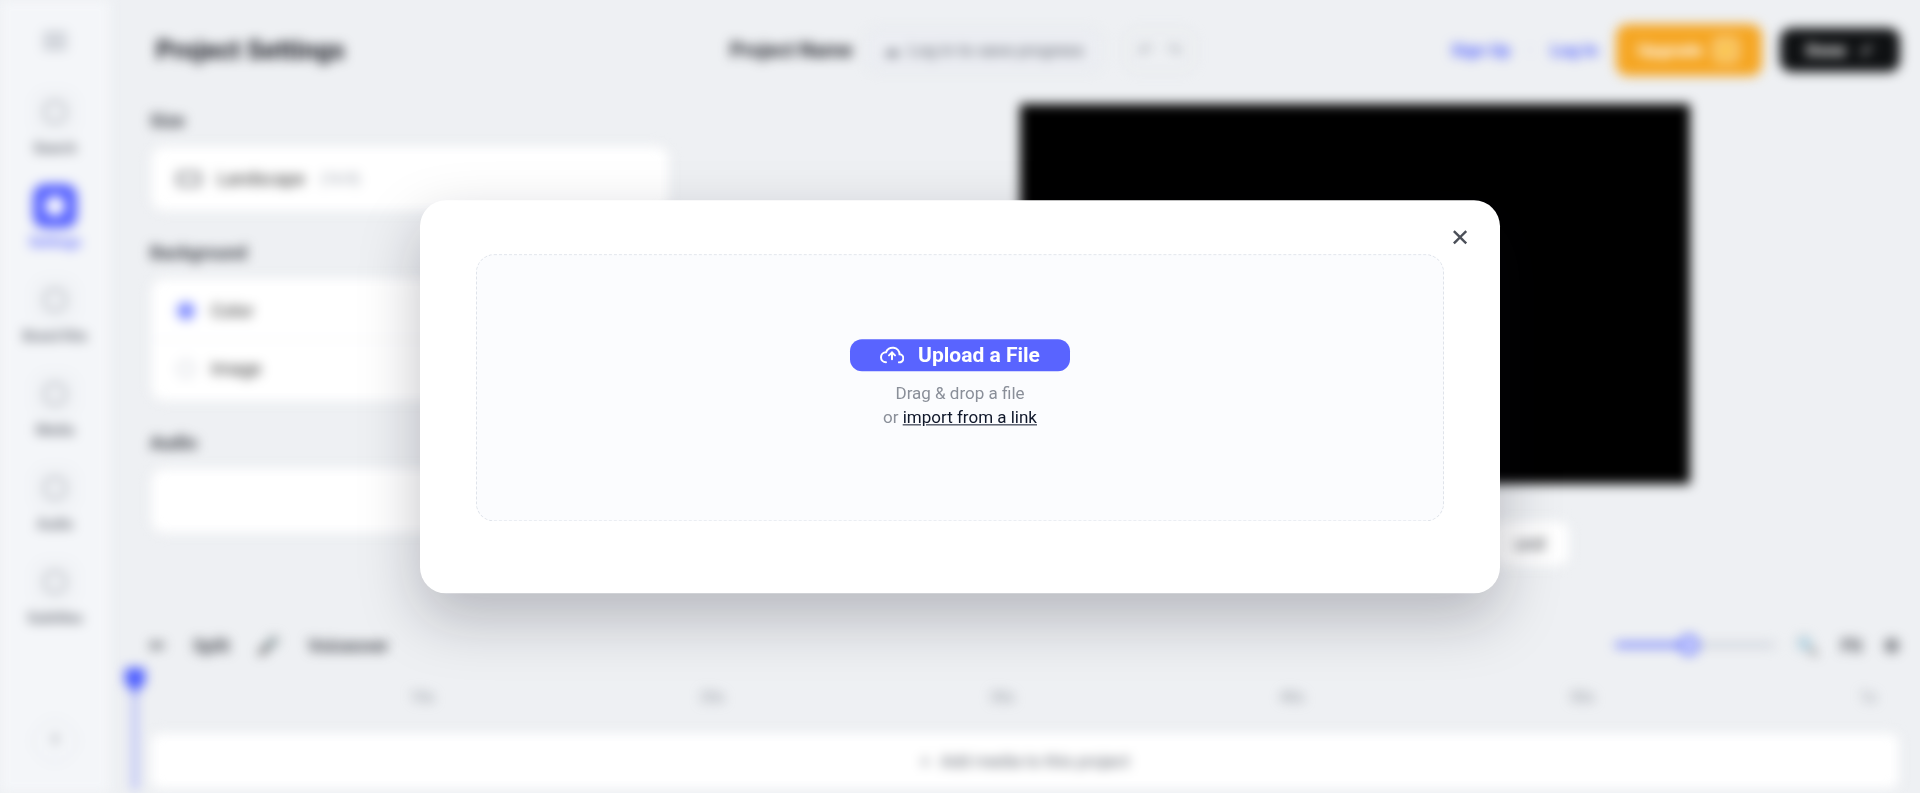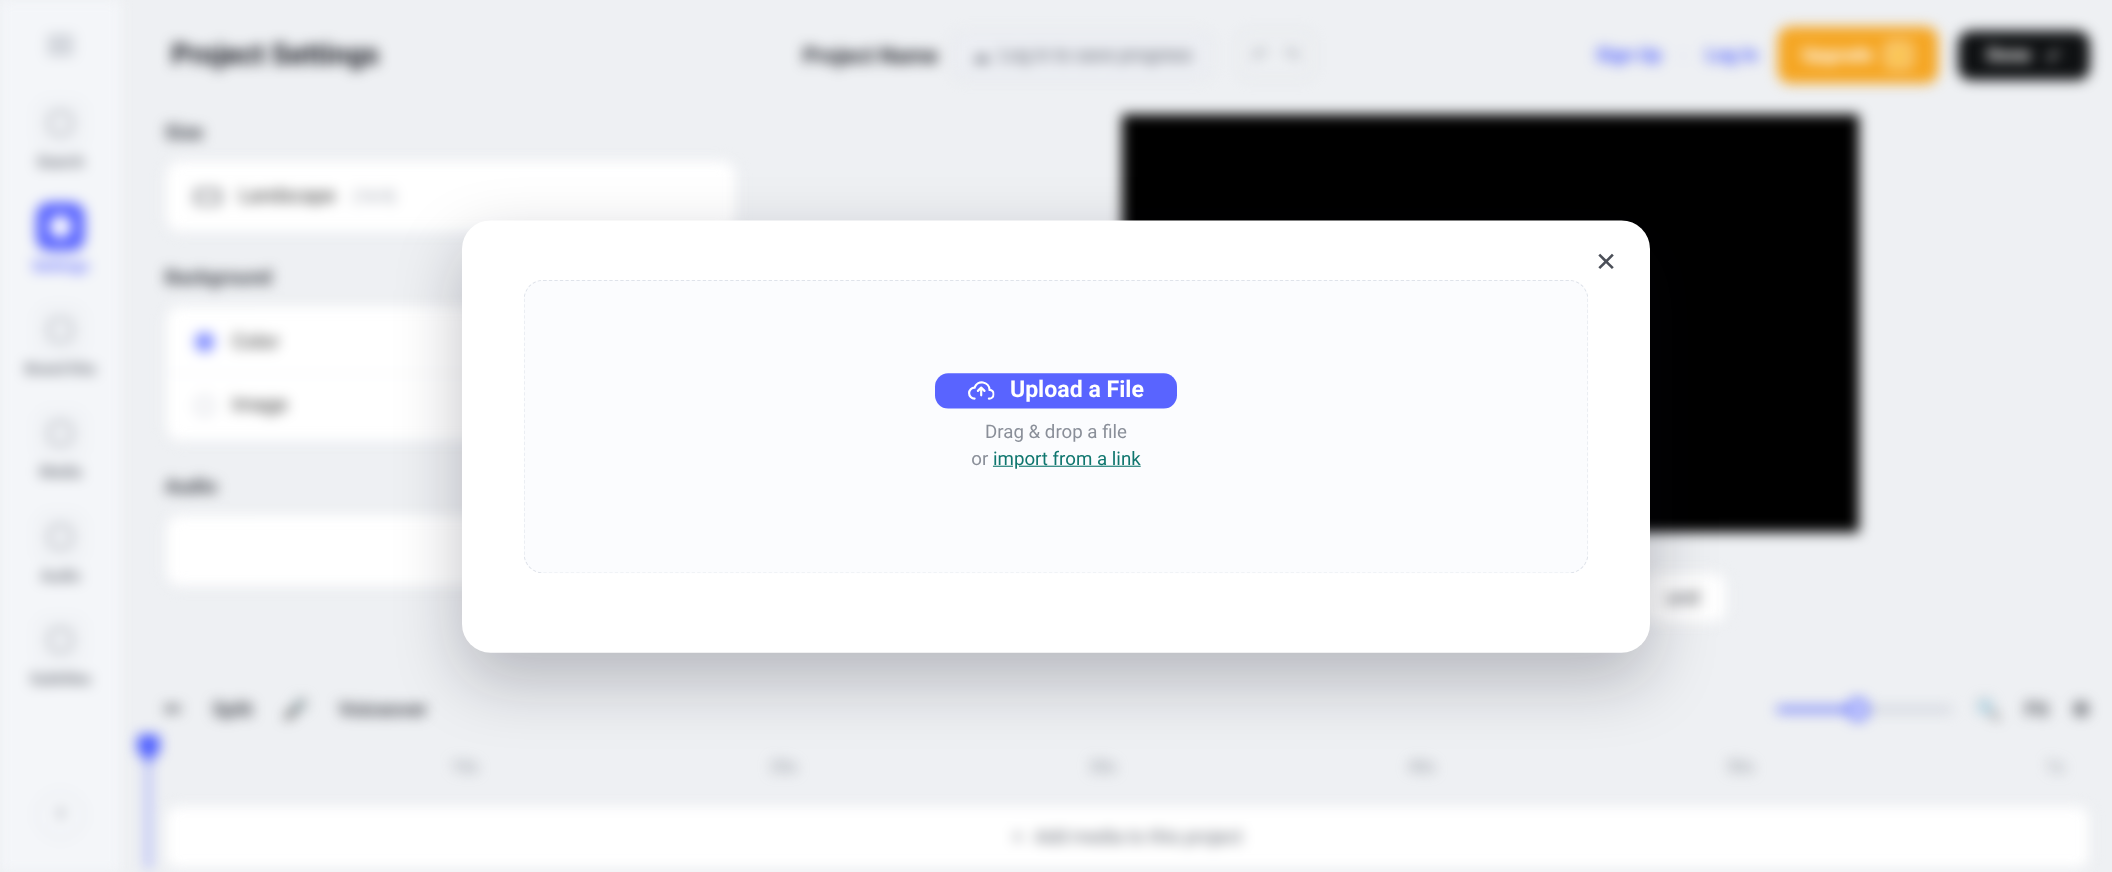--- a/index.html
+++ b/index.html
@@ -151,21 +151,21 @@
   font-size:21px;
   border-radius:12px;
   padding:4px 30px;
   display:flex; gap:14px;
   cursor:pointer;
 }
 .upload-icon-wrap { display:flex; align-items:center; }
 .dz-sub { margin-top:10px; text-align:center; line-height:1.45; }
 .dz-line1 { color:#8a8f99; font-size:17px; }
 .dz-line2 { color:#8a8f99; font-size:17px; }
-.dz-link { color:#0f766e; text-decoration:underline; cursor:pointer; }
+.dz-link { color:#0f172a; text-decoration:underline; cursor:pointer; }
 
 </style>
 </head>
 <body>
 
 <div class="app-bg">
 
   <div class="sidebar">
     <div class="hamburger"></div>
 

